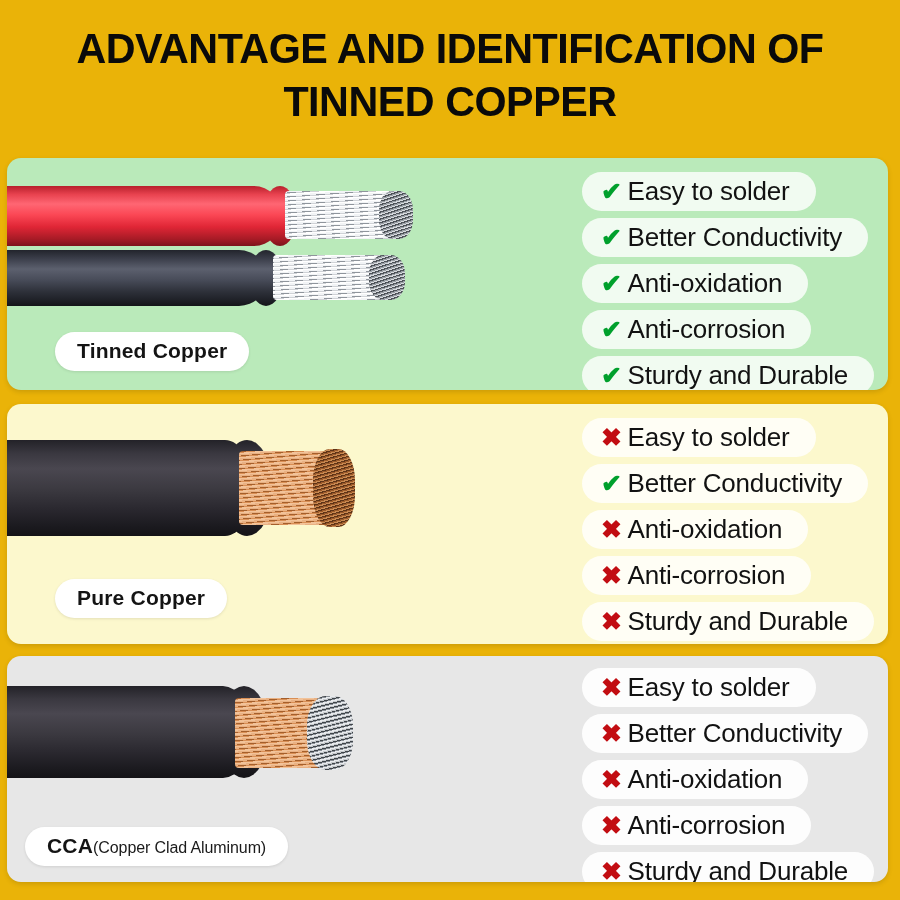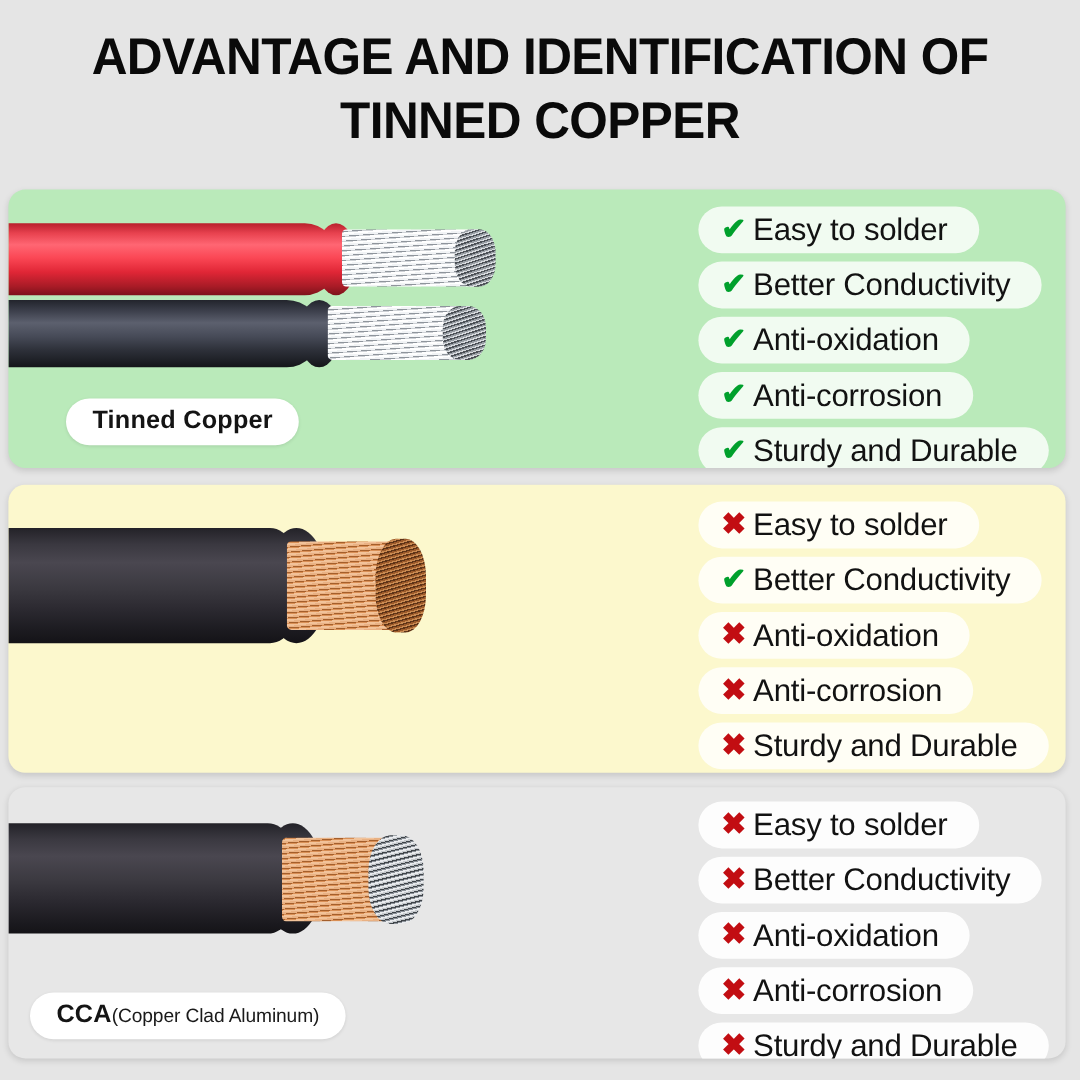--- a/index.html
+++ b/index.html
@@ -10,21 +10,21 @@
     height: 900px;
     background: #ffffff;
     font-family: "Liberation Sans", sans-serif;
     overflow: hidden;
   }
 
   .infographic {
     position: relative;
     width: 900px;
     height: 900px;
-    background: #e5e5e5;
+    background: #eab308;
   }
 
   
   .title-block {
     position: absolute;
     top: 22px;
     left: 0;
     width: 900px;
     text-align: center;
   }
@@ -271,20 +271,24 @@
 
   <div class="panel panel-cream">
 
     <div class="wire-area">
       <div class="jacket jacket-black" style="left:-12px; top:36px; width:258px; height:96px;"></div>
       <div class="jacket-cap jacket-black" style="left:214px; top:36px; width:52px; height:96px;"></div>
       <div class="strands strands-copper" style="left:232px; top:47px; width:108px; height:74px;"></div>
       <div class="strand-tip tip-copper" style="left:306px; top:45px; width:42px; height:78px;"></div>
     </div>
 
+    <div class="badge" style="left:48px; bottom:26px;">
+      <span class="badge-main">Pure Copper</span>
+      <span class="badge-sub"></span>
+    </div>
 
     <div class="features" style="top:14px;">
       <div class="feature-row">
         <span class="mark mark-cross">✖</span>
         <span class="feature-label">Easy to solder</span>
       </div>
       <div class="feature-row">
         <span class="mark mark-check">✔</span>
         <span class="feature-label">Better Conductivity</span>
       </div>

